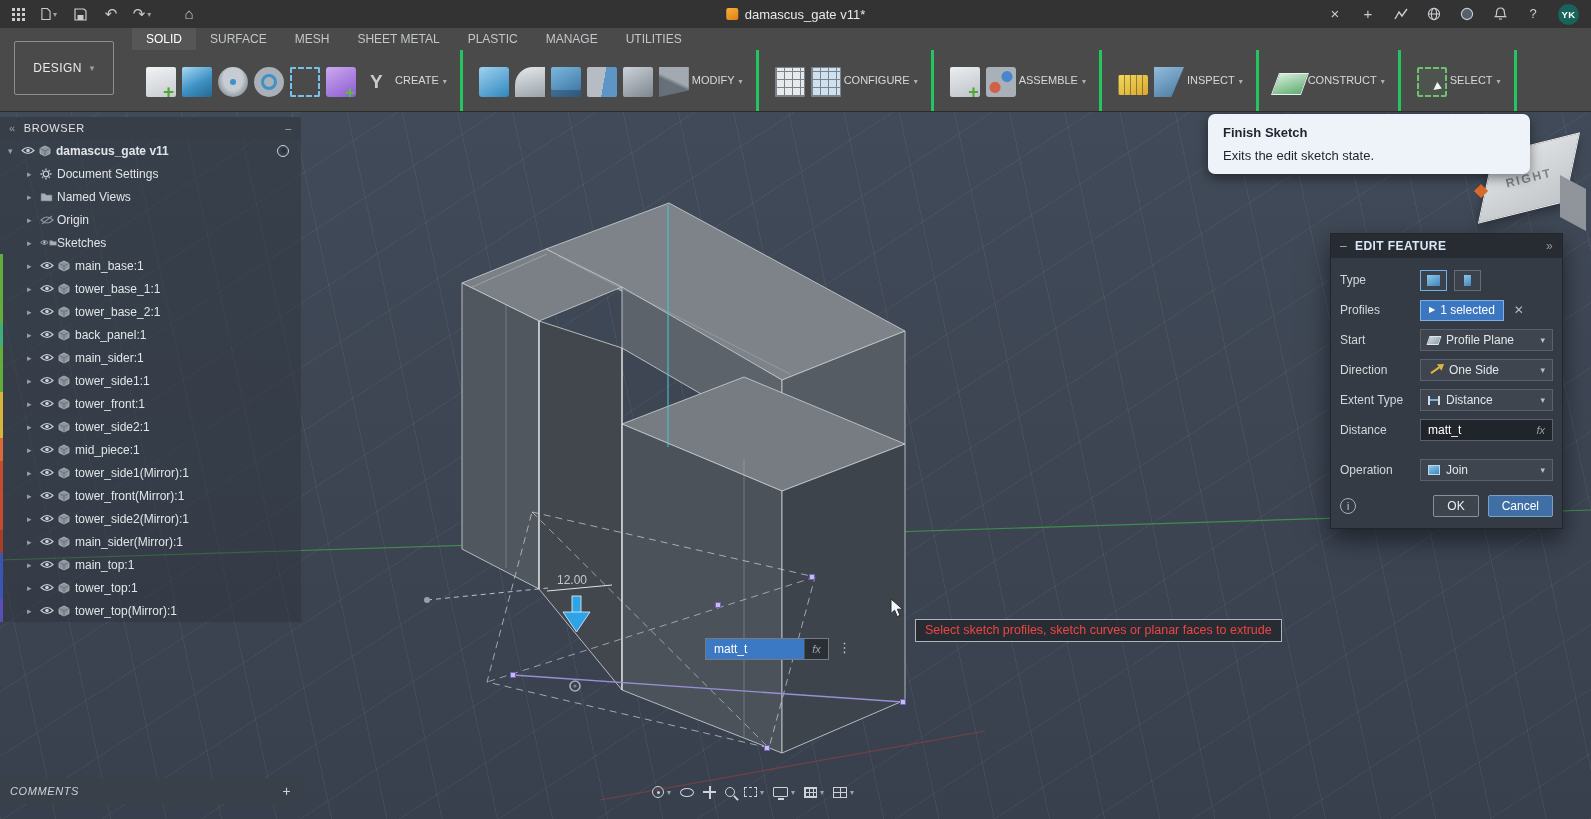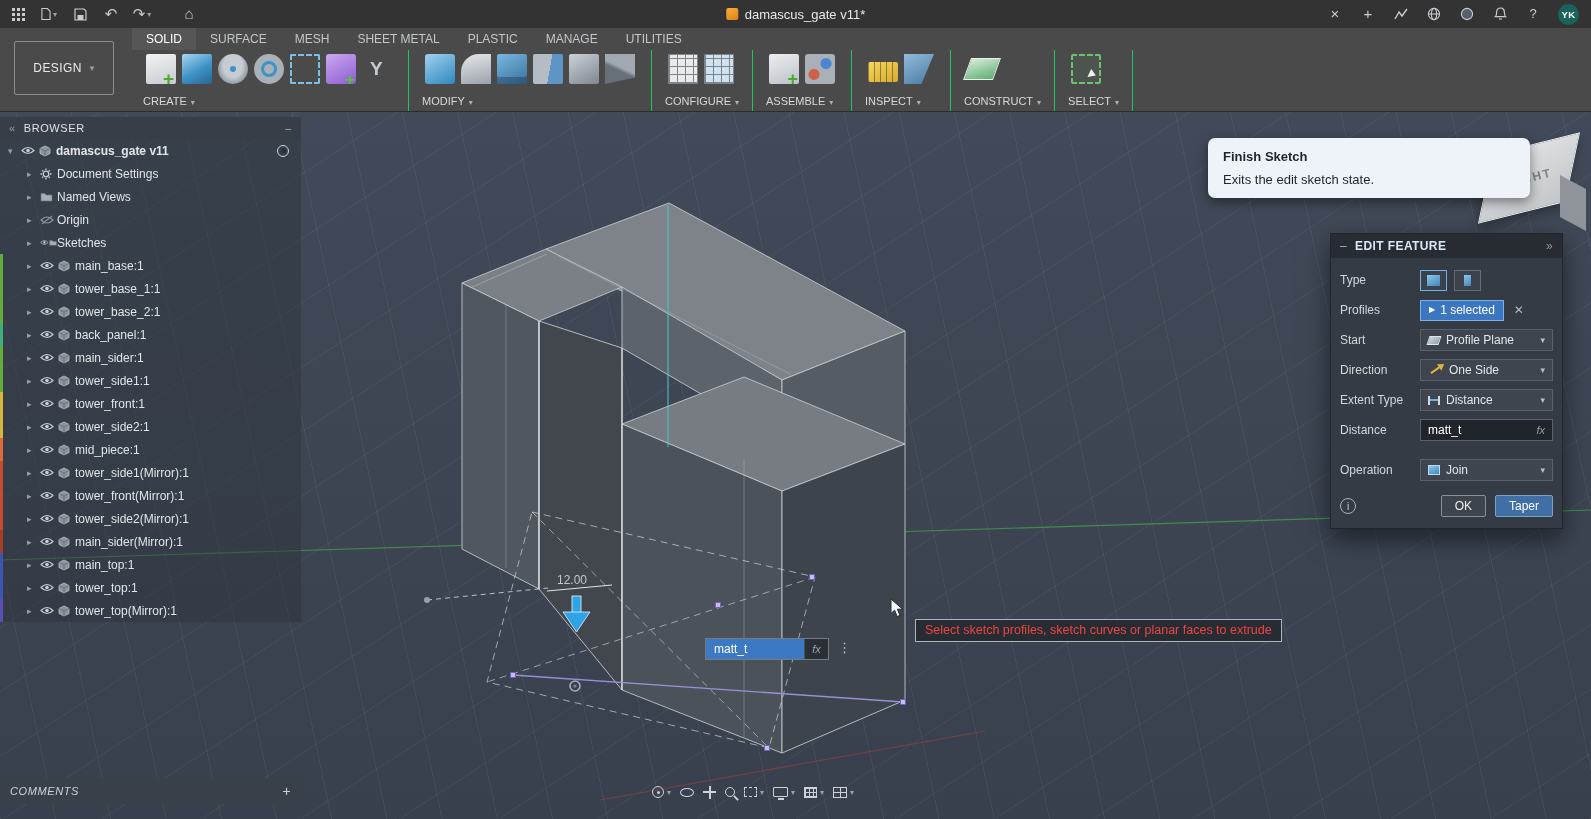--- a/index.html
+++ b/index.html
@@ -25,22 +25,22 @@
   .ribbon { position:absolute; left:0; top:28px; width:1591px; height:84px; background:#4a4a4a;
     border-bottom:1px solid #2c2c2c; z-index:55; }
   .design-btn { position:absolute; left:14px; top:13px; width:100px; height:54px; border:1px solid #8a8f94;
     border-radius:2px; color:#e8eaec; display:flex; align-items:center; justify-content:center; gap:6px;
     font-size:12px; letter-spacing:.4px; cursor:pointer; }
   .design-btn .tb-caret { font-size:9px; }
   .tabs { position:absolute; left:132px; top:0; height:22px; white-space:nowrap; }
   .tab { display:inline-block; padding:0 14px; line-height:22px; font-size:12px; color:#c3c7ca; cursor:pointer; }
   .tab.active { color:#ffffff; background:#565656; }
   .groups { position:absolute; left:130px; top:22px; right:0; height:61px; display:flex; }
-  .rgroup { display:flex; flex-direction:column; justify-content:space-between;
-    padding:3px 13px 0; border-right:1px solid #22c55e; }
+  .rgroup { display:flex; flex-direction:row; align-items:center; justify-content:space-between;
+    padding:3px 13px 0; border-right:3px solid #22c55e; }
   .ricons { display:flex; align-items:center; }
   .rlabel { font-size:11px; color:#d6d9dc; padding-bottom:4px; cursor:pointer; white-space:nowrap; }
   .rcaret { font-size:8px; color:#aab0b6; margin-left:4px; }
   .ricon { width:30px; height:30px; margin:1px 3px; position:relative; flex:0 0 auto; cursor:pointer; }
   .i-create-sketch { background:linear-gradient(160deg,#f2f4f5,#c6cbd0); border-radius:2px; }
   .i-create-sketch::after { content:"+"; position:absolute; right:2px; bottom:-4px; color:#4ea82e; font-weight:bold; font-size:19px; line-height:19px; }
   .i-extrude { background:linear-gradient(150deg,#a8d8f2,#3e92c6 55%,#27678f); border-radius:2px; }
   .i-revolve { background:radial-gradient(ellipse at 50% 40%,#c6ccd2 0 45%,#8d949c 75%); border-radius:50%; }
   .i-revolve::after { content:""; position:absolute; left:12px; top:12px; width:6px; height:6px; border-radius:50%; background:#3e92c6; }
   .i-sweep { background:#a9b0b7; border-radius:50%; }
@@ -125,21 +125,21 @@
   .nv-display-settings { width:15px; height:10px; border:1.4px solid #cfd3d8; border-radius:1px; }
   .nv-display-settings::after { content:""; position:absolute; left:4px; bottom:-4px; width:6px; height:2px; background:#cfd3d8; }
   .nv-grid { width:13px; height:11px; border:1px solid #cfd3d8;
     background-image:repeating-linear-gradient(0deg,#cfd3d8 0 1px,transparent 1px 4px),repeating-linear-gradient(90deg,#cfd3d8 0 1px,transparent 1px 4px); }
   .nv-viewports { width:14px; height:11px; border:1px solid #cfd3d8; }
   .nv-viewports::after { content:""; position:absolute; inset:0;
     background:linear-gradient(#cfd3d8,#cfd3d8) center/100% 1px no-repeat,linear-gradient(#cfd3d8,#cfd3d8) center/1px 100% no-repeat; }
 
   
   .ftip { position:absolute; left:1208px; top:2px; width:322px; background:#eef3f9; border-radius:7px;
-    box-shadow:0 4px 12px rgba(0,0,0,.45); padding:11px 15px; color:#1d242d; z-index:50;margin-top:24px; }
+    box-shadow:0 4px 12px rgba(0,0,0,.45); padding:11px 15px; color:#1d242d; z-index:50; }
   .ftip-title { font-weight:bold; font-size:13px; margin-bottom:8px; }
   .ftip-body { font-size:13px; }
 
   
   .viewcube { position:absolute; left:1468px; top:26px; width:122px; height:96px; z-index:5; }
   .vc-face { position:absolute; left:16px; top:8px; width:90px; height:64px;
     background:linear-gradient(160deg,#e3e5e7,#c2c6c9); transform:rotate(-14deg) skewX(-26deg);
     border:1px solid #f0f1f2; box-shadow:0 5px 10px rgba(0,0,0,.3); }
   .vc-face span { display:block; transform:skewX(26deg); color:#7c8187; font-weight:bold; letter-spacing:2px;
     font-size:12px; text-align:center; margin-top:24px; }
@@ -879,19 +879,19 @@
         <span class="dd">
           <span class="mi-join"></span>
           <span>Join</span>
           <span class="ddcaret">▾</span>
         </span>
       </div>
       <div class="pfoot">
         <span class="info">i</span>
         <span class="pbtns">
           <span class="btn btn-ok">OK</span>
-          <span class="btn btn-cancel">Taper</span>
+          <span class="btn btn-cancel">Cancel</span>
         </span>
       </div>
     </div>
   </div>
 
 </div>
 
 </body></html>

